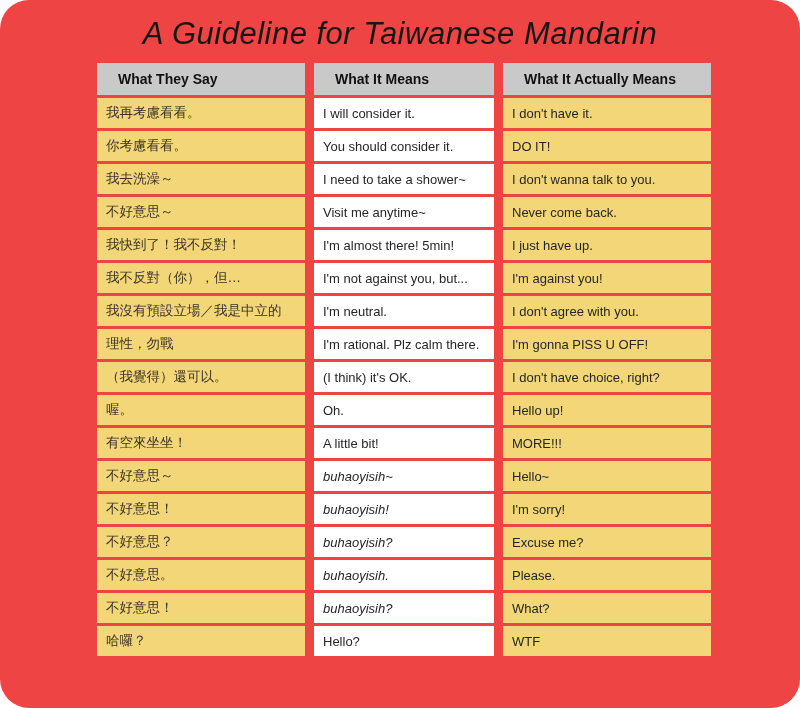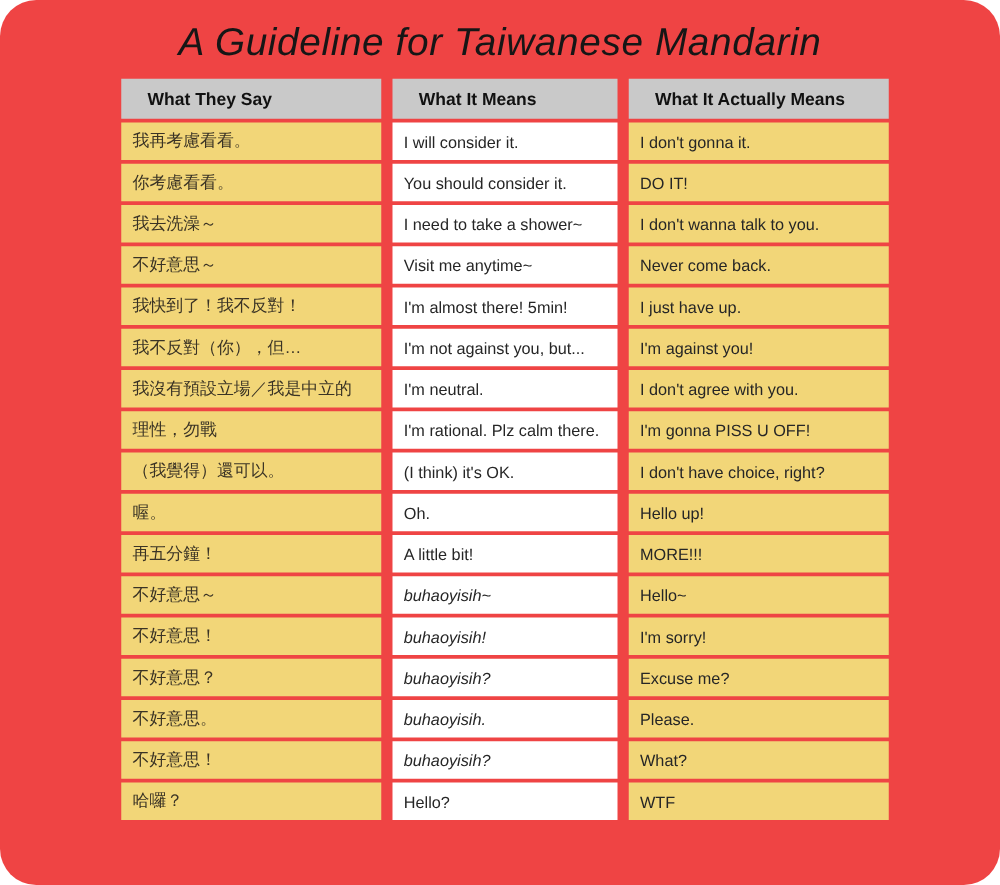--- a/index.html
+++ b/index.html
@@ -73,21 +73,21 @@
   <div class="table">
     <div class="row">
       <div class="cell header-cell">What They Say</div>
       <div class="cell header-cell">What It Means</div>
       <div class="cell header-cell">What It Actually Means</div>
     </div>
 
     <div class="row">
       <div class="cell col-say">我再考慮看看。</div>
       <div class="cell col-means">I will consider it.</div>
-      <div class="cell col-actual">I don't gonna it.</div>
+      <div class="cell col-actual">I don't have it.</div>
     </div>
 
     <div class="row">
       <div class="cell col-say">你考慮看看。</div>
       <div class="cell col-means">You should consider it.</div>
       <div class="cell col-actual">DO IT!</div>
     </div>
 
     <div class="row">
       <div class="cell col-say">我去洗澡～</div>
@@ -131,21 +131,21 @@
       <div class="cell col-actual">I don't have choice, right?</div>
     </div>
 
     <div class="row">
       <div class="cell col-say">喔。</div>
       <div class="cell col-means">Oh.</div>
       <div class="cell col-actual">Hello up!</div>
     </div>
 
     <div class="row">
-      <div class="cell col-say">再五分鐘！</div>
+      <div class="cell col-say">有空來坐坐！</div>
       <div class="cell col-means">A little bit!</div>
       <div class="cell col-actual">MORE!!!</div>
     </div>
 
     <div class="row">
       <div class="cell col-say">不好意思～</div>
       <div class="cell col-means italic">buhaoyisih~</div>
       <div class="cell col-actual">Hello~</div>
     </div>
 

